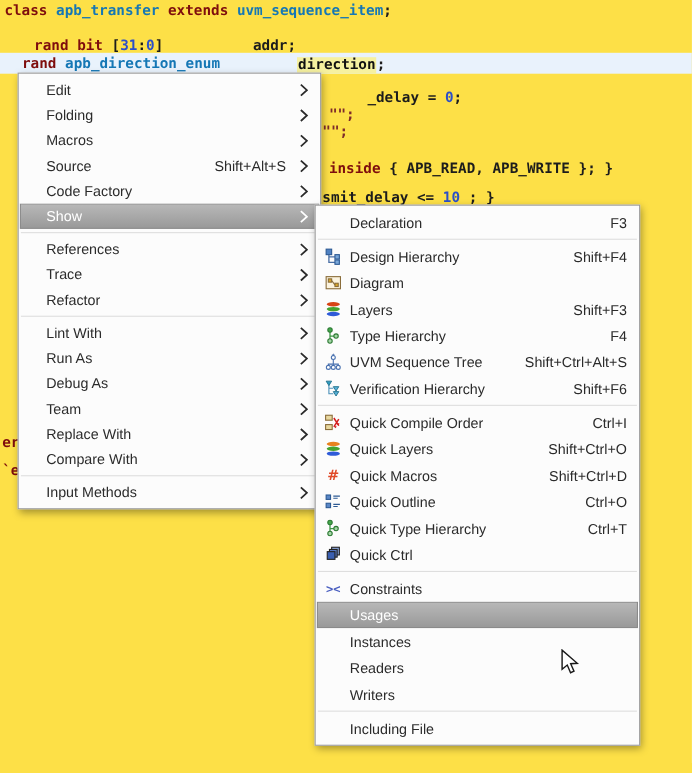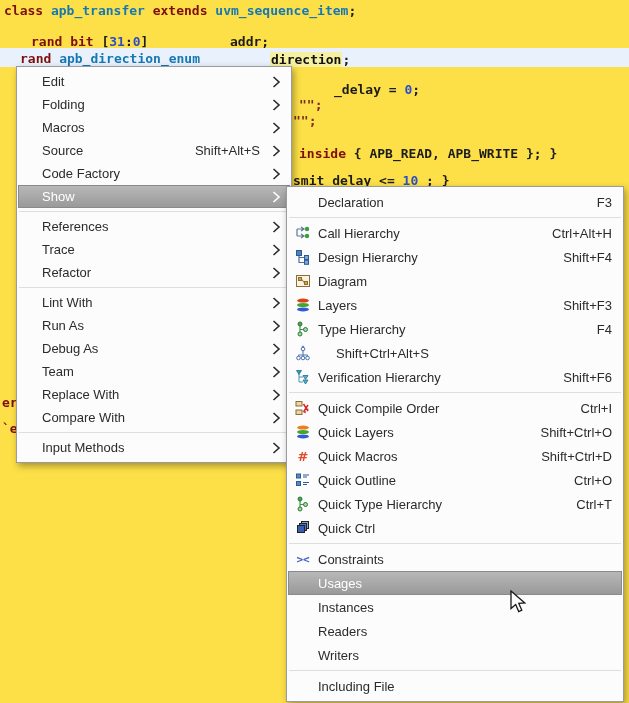--- a/index.html
+++ b/index.html
@@ -18,21 +18,21 @@
   .f6{left:2px;top:394px;} .f7{left:2px;top:420px;}
   .tok.kw{color:var(--kw);} .tok.type{color:var(--type);} .tok.num{color:var(--num);}
   .tok.pl{color:var(--plain);} .tok.str{color:var(--str);}
   .tok.hl{color:#111;background:var(--occurrence-bg);padding:0 1px;}
 
   
   .menu{position:absolute;background:var(--menu-bg);border:1px solid var(--menu-border);
         box-shadow:2px 3px 7px rgba(0,0,0,.35);padding:3px 1px;box-sizing:border-box;
         font-family:"Liberation Sans",sans-serif;font-size:13px;color:var(--menu-text);}
   #main-menu{left:16px;top:66px;width:276px;z-index:20;}
-  #show-submenu{left:286px;top:186px;width:338px;z-index:30;}
+  #show-submenu{left:286px;top:186px;width:296px;z-index:30;}
   .mi{display:flex;align-items:center;height:23px;padding:0 6px 0 24px;cursor:default;}
   #show-submenu .mi{height:24px;padding:0 10px 0 6px;}
   .mi-icon{flex:0 0 17px;width:17px;height:16px;margin-right:7px;display:flex;align-items:center;justify-content:center;}
   .mi-icon svg{width:16px;height:16px;display:block;}
   .mi-label{flex:1;white-space:nowrap;}
   .mi-accel{margin-left:18px;white-space:nowrap;}
   #main-menu .mi-accel{margin-right:6px;}
   .mi-arrow{flex:0 0 12px;margin-left:6px;display:flex;align-items:center;}
   .mi.selected{background:linear-gradient(var(--selected-top),var(--selected-bottom));color:var(--selected-text);
                box-shadow:inset 0 0 0 1px #8a8a8a, inset 0 1px 0 rgba(255,255,255,.28);}
@@ -199,31 +199,20 @@
   <div class="menu" id="show-submenu">
       <div class="mi">
         <span class="mi-icon"></span>
         <span class="mi-label">Declaration</span>
         <span class="mi-accel">F3</span>
       </div>
       <div class="sep"></div>
       <div class="mi">
         <span class="mi-icon">
           <svg viewBox="0 0 16 16">
-            <path d="M2 4 h6 M6 2 l3 2 -3 2 M2 11 h6 M6 9 l3 2 -3 2 M2 4 v7" stroke="#5a7a94" stroke-width="1.2" fill="none"></path>
-            <circle cx="12" cy="4" r="2.2" fill="#35a03c"></circle>
-            <circle cx="12" cy="11" r="2.2" fill="#35a03c"></circle>
-          </svg>
-        </span>
-        <span class="mi-label">Call Hierarchy</span>
-        <span class="mi-accel">Ctrl+Alt+H</span>
-      </div>
-      <div class="mi">
-        <span class="mi-icon">
-          <svg viewBox="0 0 16 16">
             <path d="M4 6.5 V13.5 H9.5 M4 8.5 H9.5" stroke="#4a6fa5" stroke-width="1.2" fill="none"></path>
             <rect x="1.5" y="1.5" width="5" height="5" fill="#4f81c2" stroke="#2d5a94"></rect>
             <rect x="9.5" y="6.5" width="4" height="4" fill="#7aa7d8" stroke="#2d5a94"></rect>
             <rect x="9.5" y="11.3" width="4" height="4" fill="#7aa7d8" stroke="#2d5a94"></rect>
           </svg>
         </span>
         <span class="mi-label">Design Hierarchy</span>
         <span class="mi-accel">Shift+F4</span>
       </div>
       <div class="mi">
@@ -264,20 +253,21 @@
         <span class="mi-icon">
           <svg viewBox="0 0 16 16">
             <path d="M8 5 V8 M3.5 12 V10 H12.5 V12 M8 8 V12" stroke="#4a72b0" fill="none"></path>
             <circle cx="8" cy="4" r="1.8" fill="#fff" stroke="#4a72b0"></circle>
             <circle cx="3.5" cy="13" r="1.8" fill="#fff" stroke="#4a72b0"></circle>
             <circle cx="8" cy="13" r="1.8" fill="#fff" stroke="#4a72b0"></circle>
             <circle cx="12.5" cy="13" r="1.8" fill="#fff" stroke="#4a72b0"></circle>
             <path d="M8 0.2 l0.5 1 1 0.2 -0.8 0.7 0.2 1 -0.9 -0.5 -0.9 0.5 0.2 -1 -0.8 -0.7 1 -0.2 z" fill="#4a72b0"></path>
           </svg>
         </span>
+        <span class="mi-label">UVM Sequence Tree</span>
         <span class="mi-accel">Shift+Ctrl+Alt+S</span>
       </div>
       <div class="mi">
         <span class="mi-icon">
           <svg viewBox="0 0 16 16">
             <path d="M4 5 V13 H8 M4 8 H8" stroke="#4a90b8" fill="none"></path>
             <path d="M1.5 1.5 h5 l-2.5 4 z" fill="#2e9bc0" stroke="#1f6e8a" stroke-width="0.8"></path>
             <path d="M8 6.5 h5 l-2.5 4 z" fill="#57b0d8" stroke="#1f6e8a" stroke-width="0.8"></path>
             <path d="M8 11 h5 l-2.5 4 z" fill="#57b0d8" stroke="#1f6e8a" stroke-width="0.8"></path>
           </svg>

